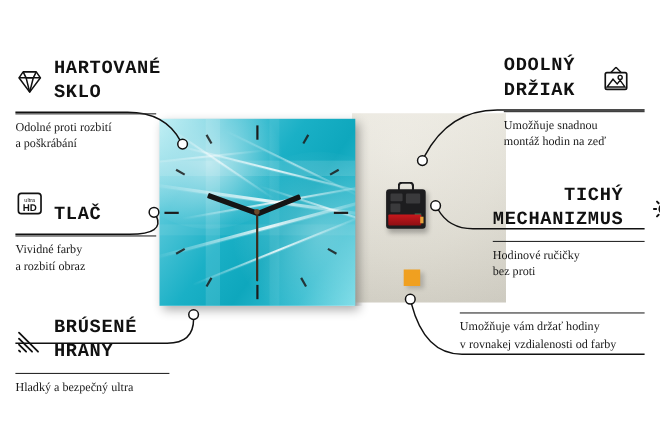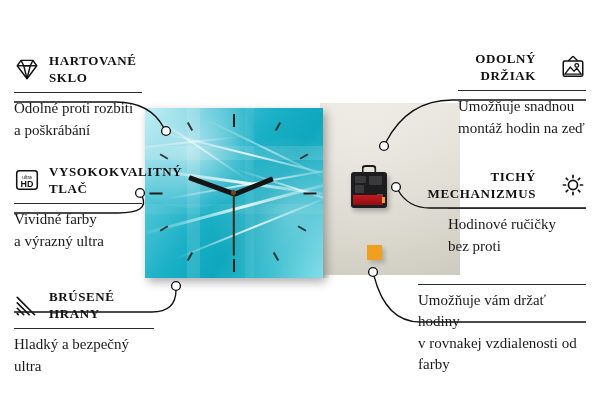--- a/index.html
+++ b/index.html
@@ -83,31 +83,31 @@
   .tick.minor{ width:2px; height:9px; opacity:.85;}
   
   .hand{ position:absolute; background:#151515; transform-origin:left center; border-radius:1px;}
   .pin{ position:absolute; width:5px;height:5px;border-radius:50%;background:#6a4a2a; }
 
   
   .feature{ position:absolute; }
   .feature .head{
     display:flex; align-items:center; gap:9px;
   }
-  .feature.right .head{ flex-direction:row; justify-content:flex-end;gap:24px; }
+  .feature.right .head{ flex-direction:row; justify-content:flex-start;gap:24px; }
   .title{
-    font-family:Liberation Serif, serif;
-    font-size:13px; font-weight:700; letter-spacing:.6px;
+    font-family:Liberation Mono, monospace;
+    font-size:17px; font-weight:700; letter-spacing:.6px;
     color:#111; line-height:1.32; text-transform:uppercase;
   }
   .feature.right .title{ text-align:right; }
   .rule{ height:1px; background:#2b2b2b; margin:6px 0 5px 0; }
   .desc{
     font-family:"Liberation Serif", serif;
-    font-size:15px; color:#1a1a1a; line-height:1.42;
+    font-size:11px; color:#1a1a1a; line-height:1.42;
   }
   .feature.right .desc{ text-align:left; }
 
   .ico{ flex:0 0 auto; width:26px; height:26px; position:relative; }
   .ico svg{ display:block; width:26px; height:26px; }
 
   
   .wire{ position:absolute; left:0; top:0; width:600px; height:400px; pointer-events:none; }
   .wire path{ fill:none; stroke:#111; stroke-width:1.35; }
   .wire circle{ fill:#fff; stroke:#111; stroke-width:1.35; }
@@ -218,28 +218,28 @@
   <div class="feature left" style="left:14px; top:163px; width:128px;">
     <div class="head">
       <span class="ico">
         <svg viewBox="0 0 24 24">
           <rect x="2.5" y="3.5" width="19" height="17" rx="2.5" fill="none" stroke="#111" stroke-width="1.4"></rect>
           <text x="12" y="11" font-family="Liberation Sans, sans-serif" font-size="4.6" text-anchor="middle" fill="#111">ultra</text>
           <text x="12" y="18" font-family="Liberation Sans, sans-serif" font-size="8.2" font-weight="bold" text-anchor="middle" fill="#111">HD</text>
         </svg>
       </span>
       <span class="title">
-        <span>VYSOKOKVALITNÝ</span><br>
+        <br>
         <span>TLAČ</span>
       </span>
     </div>
     <div class="rule"></div>
     <div class="desc">
       <span>Vividné farby</span><br>
-      <span>a výrazný ultra</span>
+      <span>a rozbití obraz</span>
     </div>
   </div>
 
   <div class="feature left" style="left:14px; top:288px; width:140px;">
     <div class="head">
       <span class="ico">
         <svg viewBox="0 0 24 24">
             <g stroke="#111" stroke-width="1.5" stroke-linecap="round">
           <line x1="3" y1="5" x2="19" y2="21"></line>
           <line x1="3" y1="10" x2="14" y2="21"></line>

